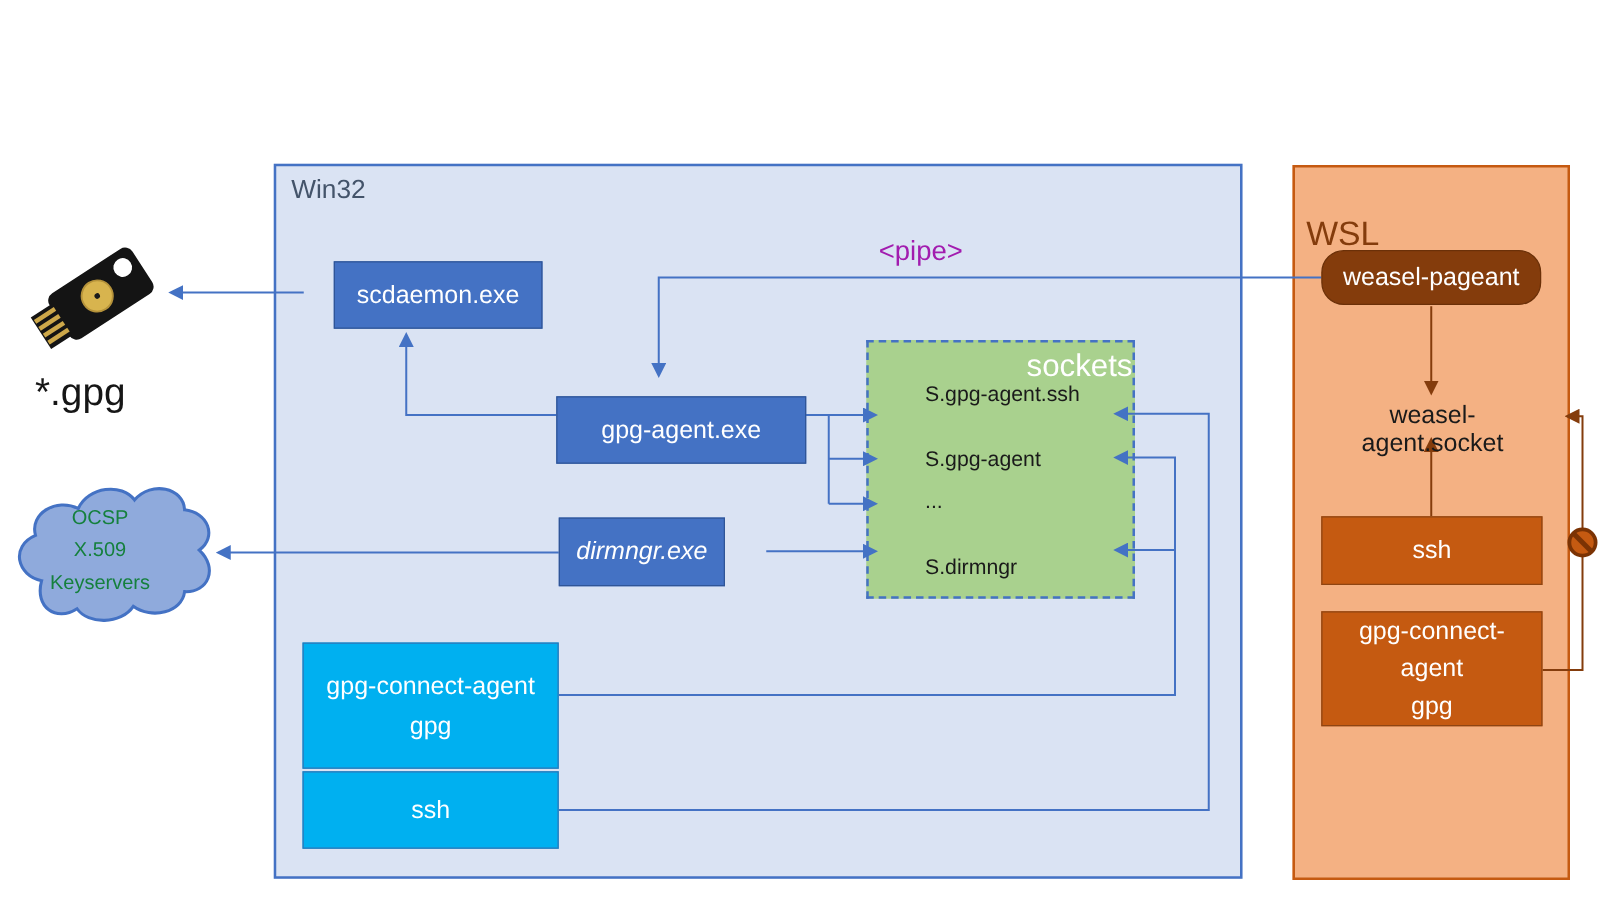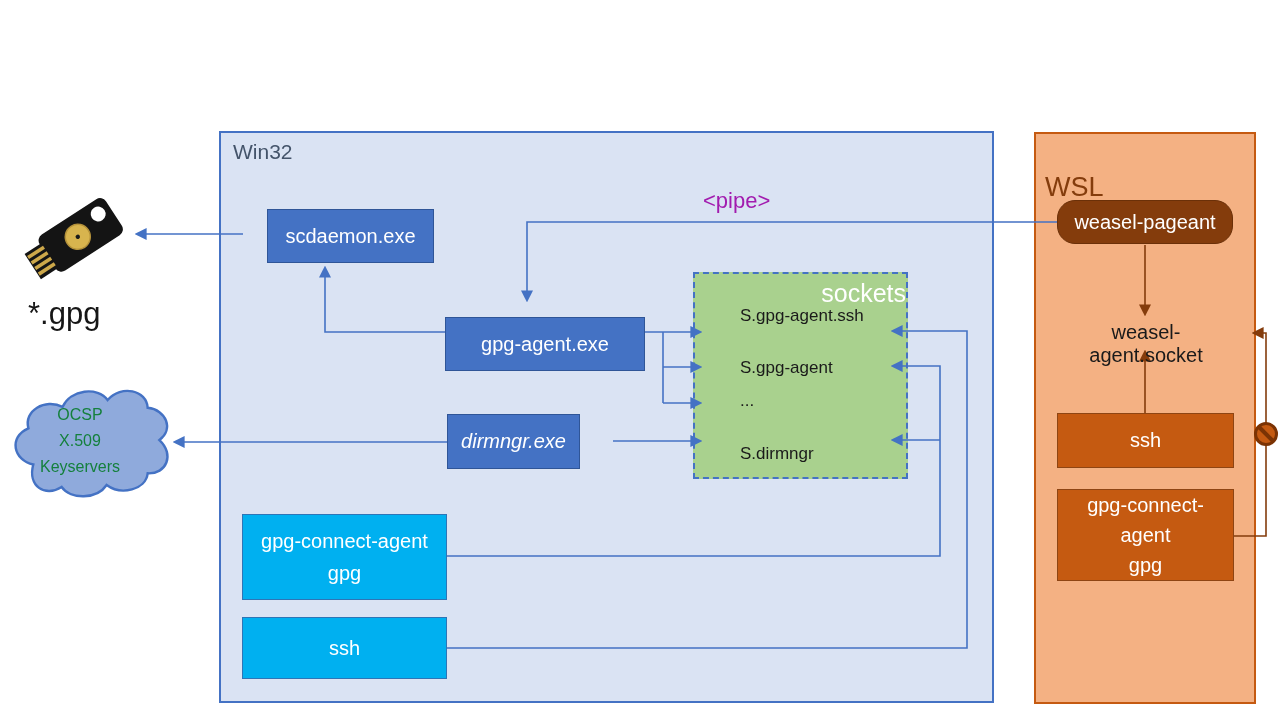--- a/index.html
+++ b/index.html
@@ -100,21 +100,21 @@
     </g>
     <g>
       <circle cx="1266" cy="434" r="10.5" fill="#c55a11" stroke="#7b3304" stroke-width="3"></circle>
       <line x1="1259" y1="427" x2="1273" y2="441" stroke="#7b3304" stroke-width="4"></line>
     </g>
   </svg>
 
   <div class="node blue" style="left:243px;top:209px;width:167px;height:54px;margin-left:24px;">scdaemon.exe</div>
   <div class="node blue" style="left:445px;top:317px;width:200px;height:54px;">gpg-agent.exe</div>
   <div class="node blue" style="left:447px;top:414px;width:133px;height:55px;font-style:italic;">dirmngr.exe</div>
-  <div class="node cyan two-line" style="left:242px;top:514px;width:205px;height:86px;">
+  <div class="node cyan two-line" style="left:242px;top:514px;width:205px;height:101px;">
     <span>gpg-connect-agent</span>
     <span>gpg</span>
   </div>
   <div class="node cyan" style="left:242px;top:617px;width:205px;height:62px;">ssh</div>
 
   <div class="node darkbrown" style="left:1057px;top:200px;width:176px;height:44px;border-radius:18px;">weasel-pageant</div>
   <div class="lbl weasel-socket-label">weasel-agent.socket</div>
   <div class="node orange" style="left:1057px;top:413px;width:177px;height:55px;">ssh</div>
   <div class="node orange three-line" style="left:1057px;top:489px;width:177px;height:92px;">
     <span>gpg-connect-</span>

